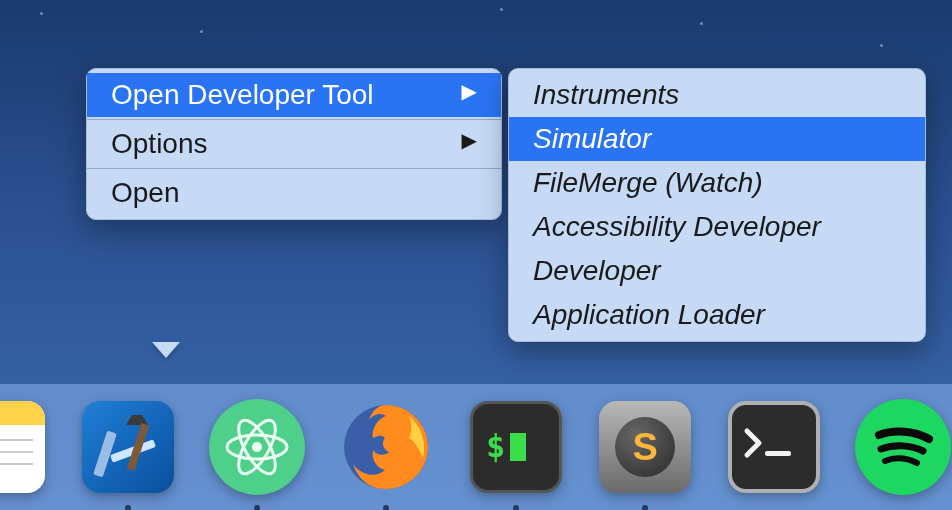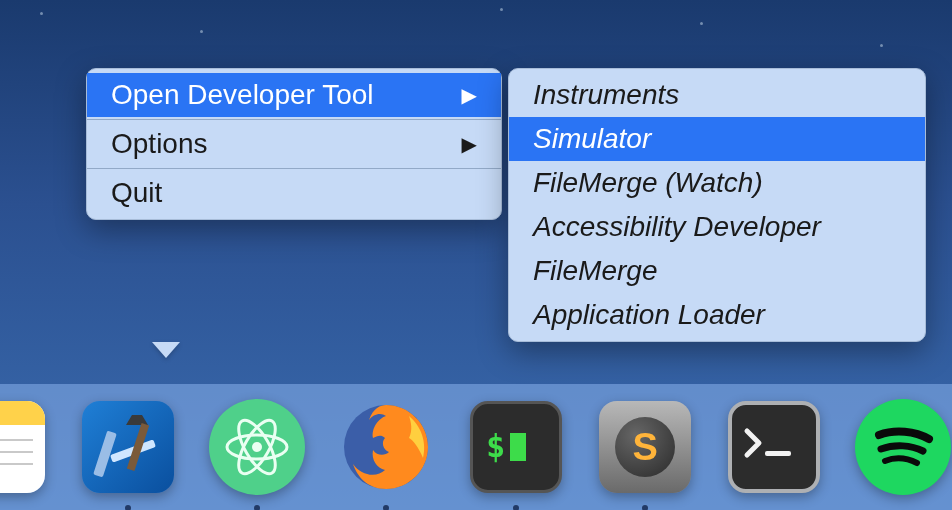--- a/index.html
+++ b/index.html
@@ -51,21 +51,21 @@
     left: 86px;
     width: 416px;
   }
   .menu-sub {
     top: 68px;
     left: 508px;
     width: 418px;
     font-style: italic;
   }
   .menu-item {
-    display:flex; align-items:center; justify-content:space-between;
+    display:flex; align-items:flex-start; justify-content:space-between;
     padding: 6px 24px;
     font-size: 28px;
     color:#1a1a1a;
     cursor: default;
   }
   .menu-item.selected {
     background:#2a74f4;
     color:#fff;
   }
   .menu-sep {
@@ -100,40 +100,40 @@
     <span>Open Developer Tool</span>
     <span class="arrow">▶</span>
   </div>
   <div class="menu-sep"></div>
   <div class="menu-item">
     <span>Options</span>
     <span class="arrow" style="color:#1a1a1a">▶</span>
   </div>
   <div class="menu-sep"></div>
   <div class="menu-item">
-    <span>Quit</span>
+    <span>Open</span>
   </div>
 </div>
 <div class="tail"></div>
 
 <div class="menu menu-sub">
   <div class="menu-item">
     <span>Instruments</span>
   </div>
   <div class="menu-item selected">
     <span>Simulator</span>
   </div>
   <div class="menu-item">
     <span>FileMerge (Watch)</span>
   </div>
   <div class="menu-item">
     <span>Accessibility Developer</span>
   </div>
   <div class="menu-item">
-    <span>FileMerge</span>
+    <span>Developer</span>
   </div>
   <div class="menu-item">
     <span>Application Loader</span>
   </div>
 </div>
 
 <div class="dock">
 
   <div class="dock-item" style="margin-left:-60px">
     <div class="icon-box" style="background:linear-gradient(#fff,#fff);position:relative;overflow:hidden">

